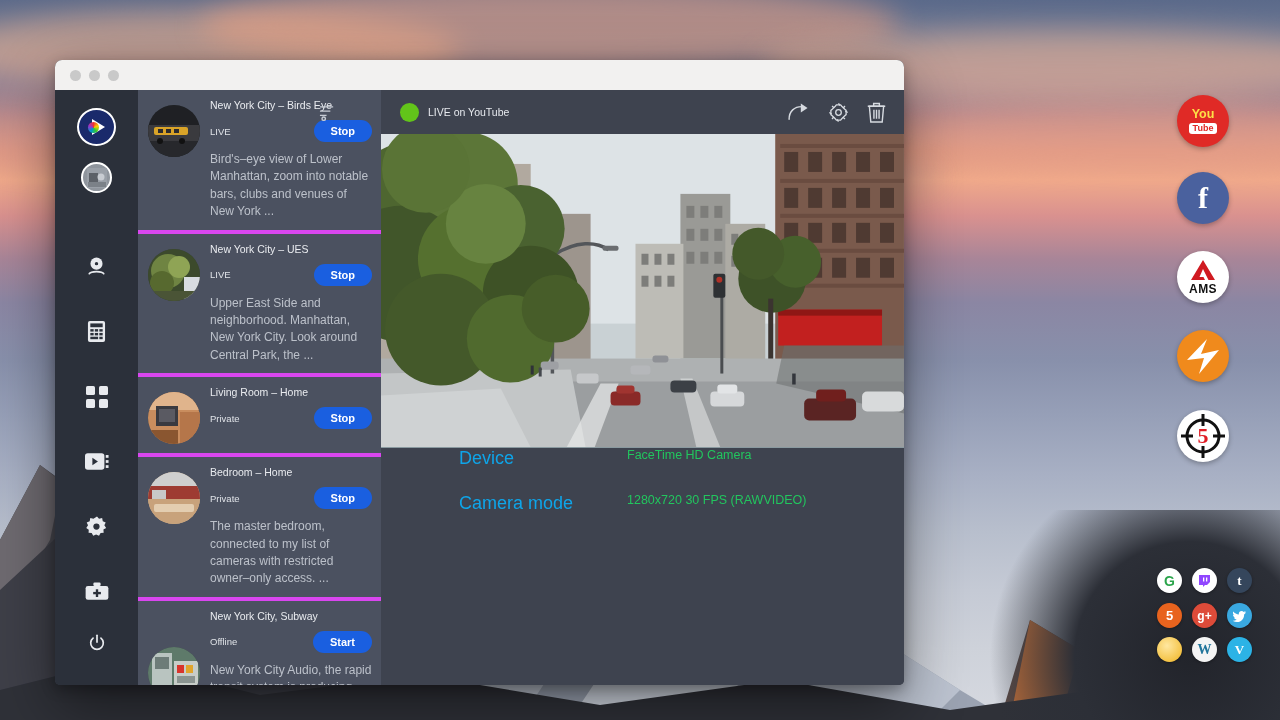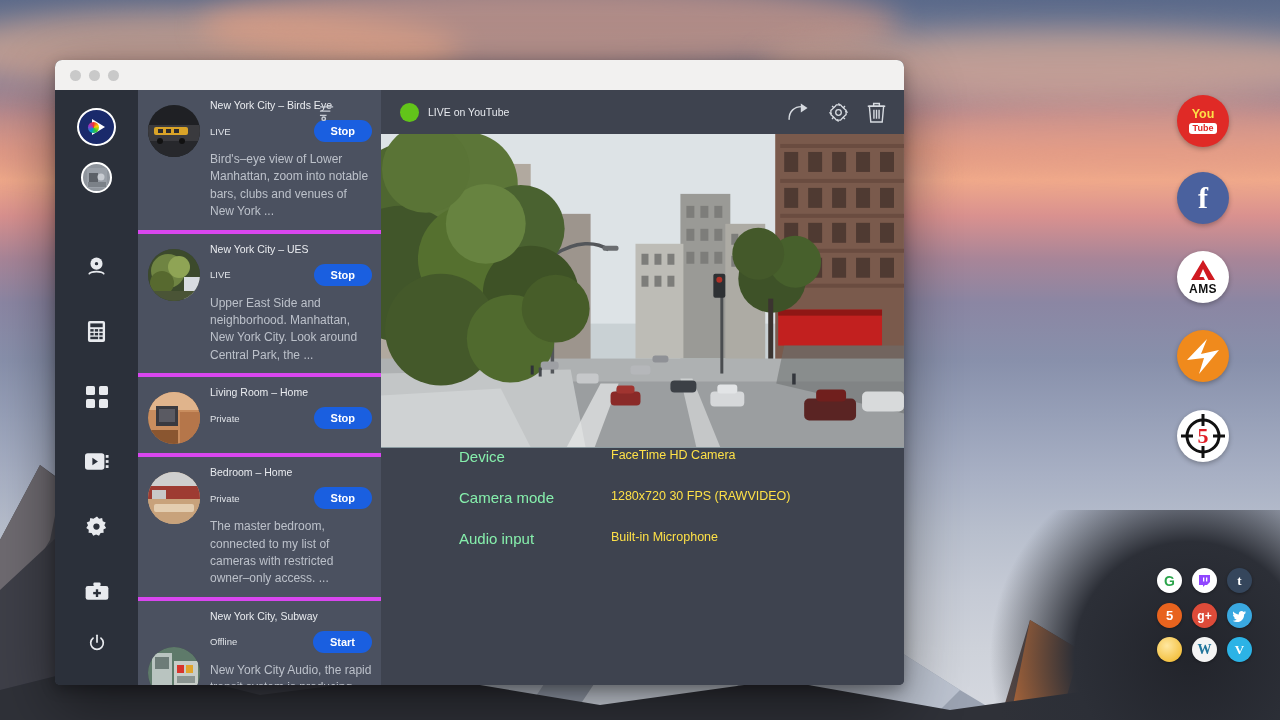--- a/index.html
+++ b/index.html
@@ -187,22 +187,22 @@
   .tab-pill {
     background: #fdfdfd; color: #4a51c8;
     font-size: 11.5px;
     border-radius: 14px; padding: 6px 20px;
     border: none; cursor: pointer;
     font-family: "Liberation Sans", sans-serif;
   }
 
   #details { padding: 0 0 0 78px; }
   .det-row { display: flex; margin-bottom: 24px; }
-  .det-label { width: 152px; color: #86efac; font-size: 15px; }
-  .det-value { color: #fde047; font-size: 12.5px; }
+  .det-label { width: 152px; color: #0ea5e9; font-size: 18px; }
+  .det-value { color: #22c55e; font-size: 12.5px; margin-left: 16px; }
 
   
   .dicon {
     position: absolute; border-radius: 50%;
     display: flex; align-items: center; justify-content: center;
     cursor: pointer;
     box-shadow: 0 2px 5px rgba(0,0,0,0.28);
   }
   .dicon-lg { width: 52px; height: 52px; }
   .dicon-sm { width: 25px; height: 25px; box-shadow: 0 1px 3px rgba(0,0,0,0.3); }
@@ -698,21 +698,17 @@
 
       <div id="details">
         <div class="det-row">
           <span class="det-label">Device</span>
           <span class="det-value">FaceTime HD Camera</span>
         </div>
         <div class="det-row">
           <span class="det-label">Camera mode</span>
           <span class="det-value">1280x720 30 FPS (RAWVIDEO)</span>
         </div>
-        <div class="det-row">
-          <span class="det-label">Audio input</span>
-          <span class="det-value">Built-in Microphone</span>
-        </div>
       </div>
     </div>
   </div>
 
 </div>
 
 </body></html>

